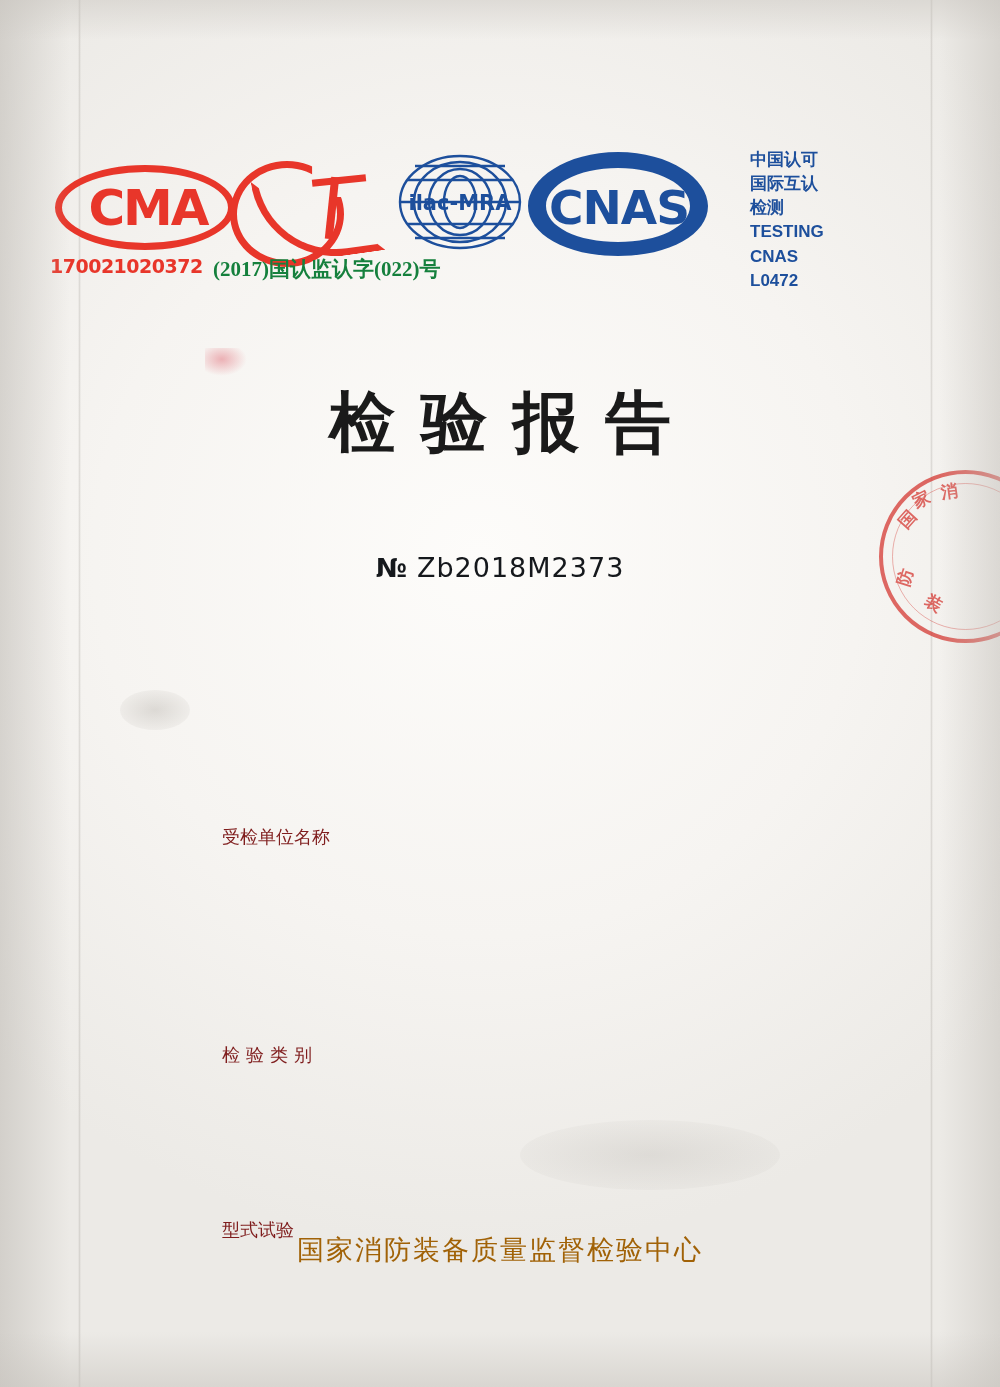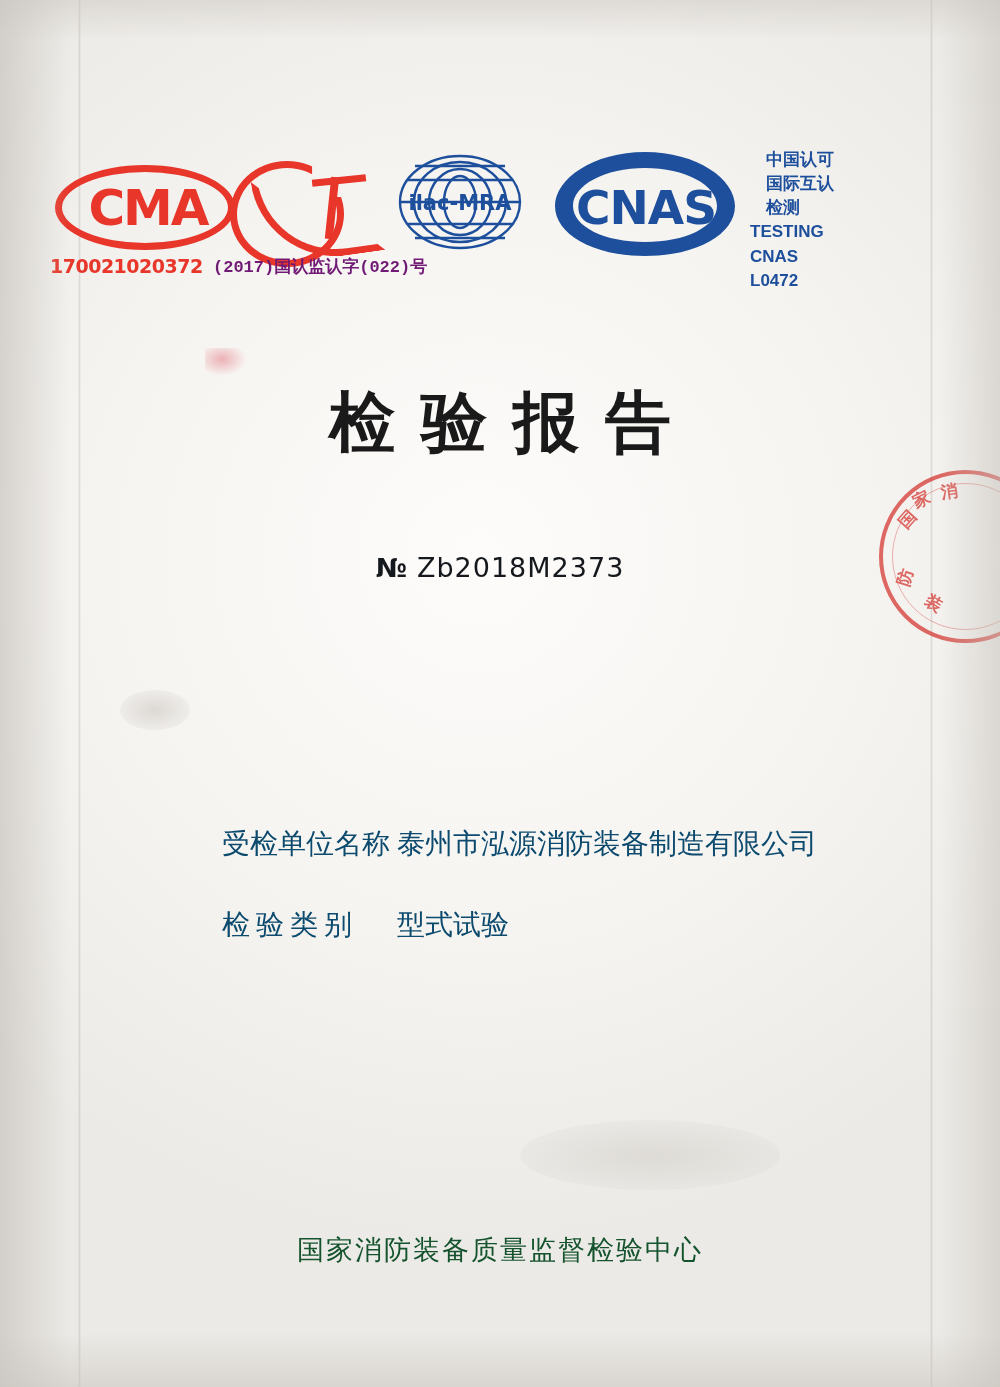--- a/index.html
+++ b/index.html
@@ -142,52 +142,52 @@
     position: absolute;
     left: 108px; top: 22px;
     width: 8px; height: 62px;
     background: #e8362a;
     transform: rotate(6deg);
   }
   .cnacl-number {
     position: absolute;
     left: 163px;
     top: 115px;
-    font-family: Liberation Mono, monospace;
-    font-weight: bold;
-    font-size: 17px;
-    color: #701a75;
+    font-family: Liberation Serif, serif;
+    font-weight: bold;
+    font-size: 21px;
+    color: #15803d;
   }
   .ilac-logo {
     position: absolute;
     left: 335px;
     top: 10px;
     width: 150px;
     height: 105px;
   }
   .ilac-logo svg { display: block; }
   .cnas-logo {
     position: absolute;
-    left: 495px;
+    left: 468px;
     top: 6px;
     width: 200px;
     height: 115px;
   }
   .cnas-logo svg { display:block; }
   .cnas-text-block {
     position: absolute;
     left: 700px;
     top: 8px;
     color: #1d4f9c;
     font-size: 17px;
     line-height: 1.42;
     font-family: "Liberation Sans", sans-serif;
     font-weight: bold;
   }
-  .cnas-text-block .cn { font-weight: bold; margin-left: 16px; }
+  .cnas-text-block .cn { font-weight: bold; }
 
   
   .doc-title {
     position: absolute;
     left: 0; right: 0;
     top: 378px;
     text-align: center;
     font-family: "Liberation Sans", sans-serif;
     font-weight: bold;
     font-size: 66px;
@@ -219,43 +219,44 @@
   .fields {
     position: absolute;
     left: 222px;
     top: 825px;
     width: 640px;
   }
   .field-row {
     display: flex;
     align-items: baseline;
     margin-bottom: 43px;
-    font-size: 28px;
-    color: #0c4a6e;
+    font-size: 18px;
+    color: #7f1d1d;
+    flex-direction: column;
   }
   .field-label {
     width: 175px;
     flex: 0 0 175px;
     font-family: "Liberation Sans", sans-serif;
   }
   .field-label.spaced {
     letter-spacing: 6px;
   }
   .field-value {
     font-family: "Liberation Sans", sans-serif;
   }
 
   
   .footer-org {
     position: absolute;
     left: 0; right: 0;
     top: 1232px;
     text-align: center;
     font-size: 27px;
-    color: #14532d;
+    color: #a16207;
     letter-spacing: 2px;
     font-family: "Liberation Sans", sans-serif;
   }
 
   
   .seal {
     position: absolute;
     right: -52px;
     top: 470px;
     width: 165px;
@@ -360,21 +361,20 @@
   <div class="doc-title">检验报告</div>
 
   <div class="doc-number">
     <span class="no-mark">№</span><span class="no-val">Zb2018M2373</span>
   </div>
 
   <div class="fields">
 
     <div class="field-row">
       <div class="field-label">受检单位名称</div>
-      <div class="field-value">泰州市泓源消防装备制造有限公司</div>
     </div>
 
 
     <div class="field-row">
       <div class="field-label spaced">检验类别</div>
       <div class="field-value">型式试验</div>
     </div>
 
   </div>
 

